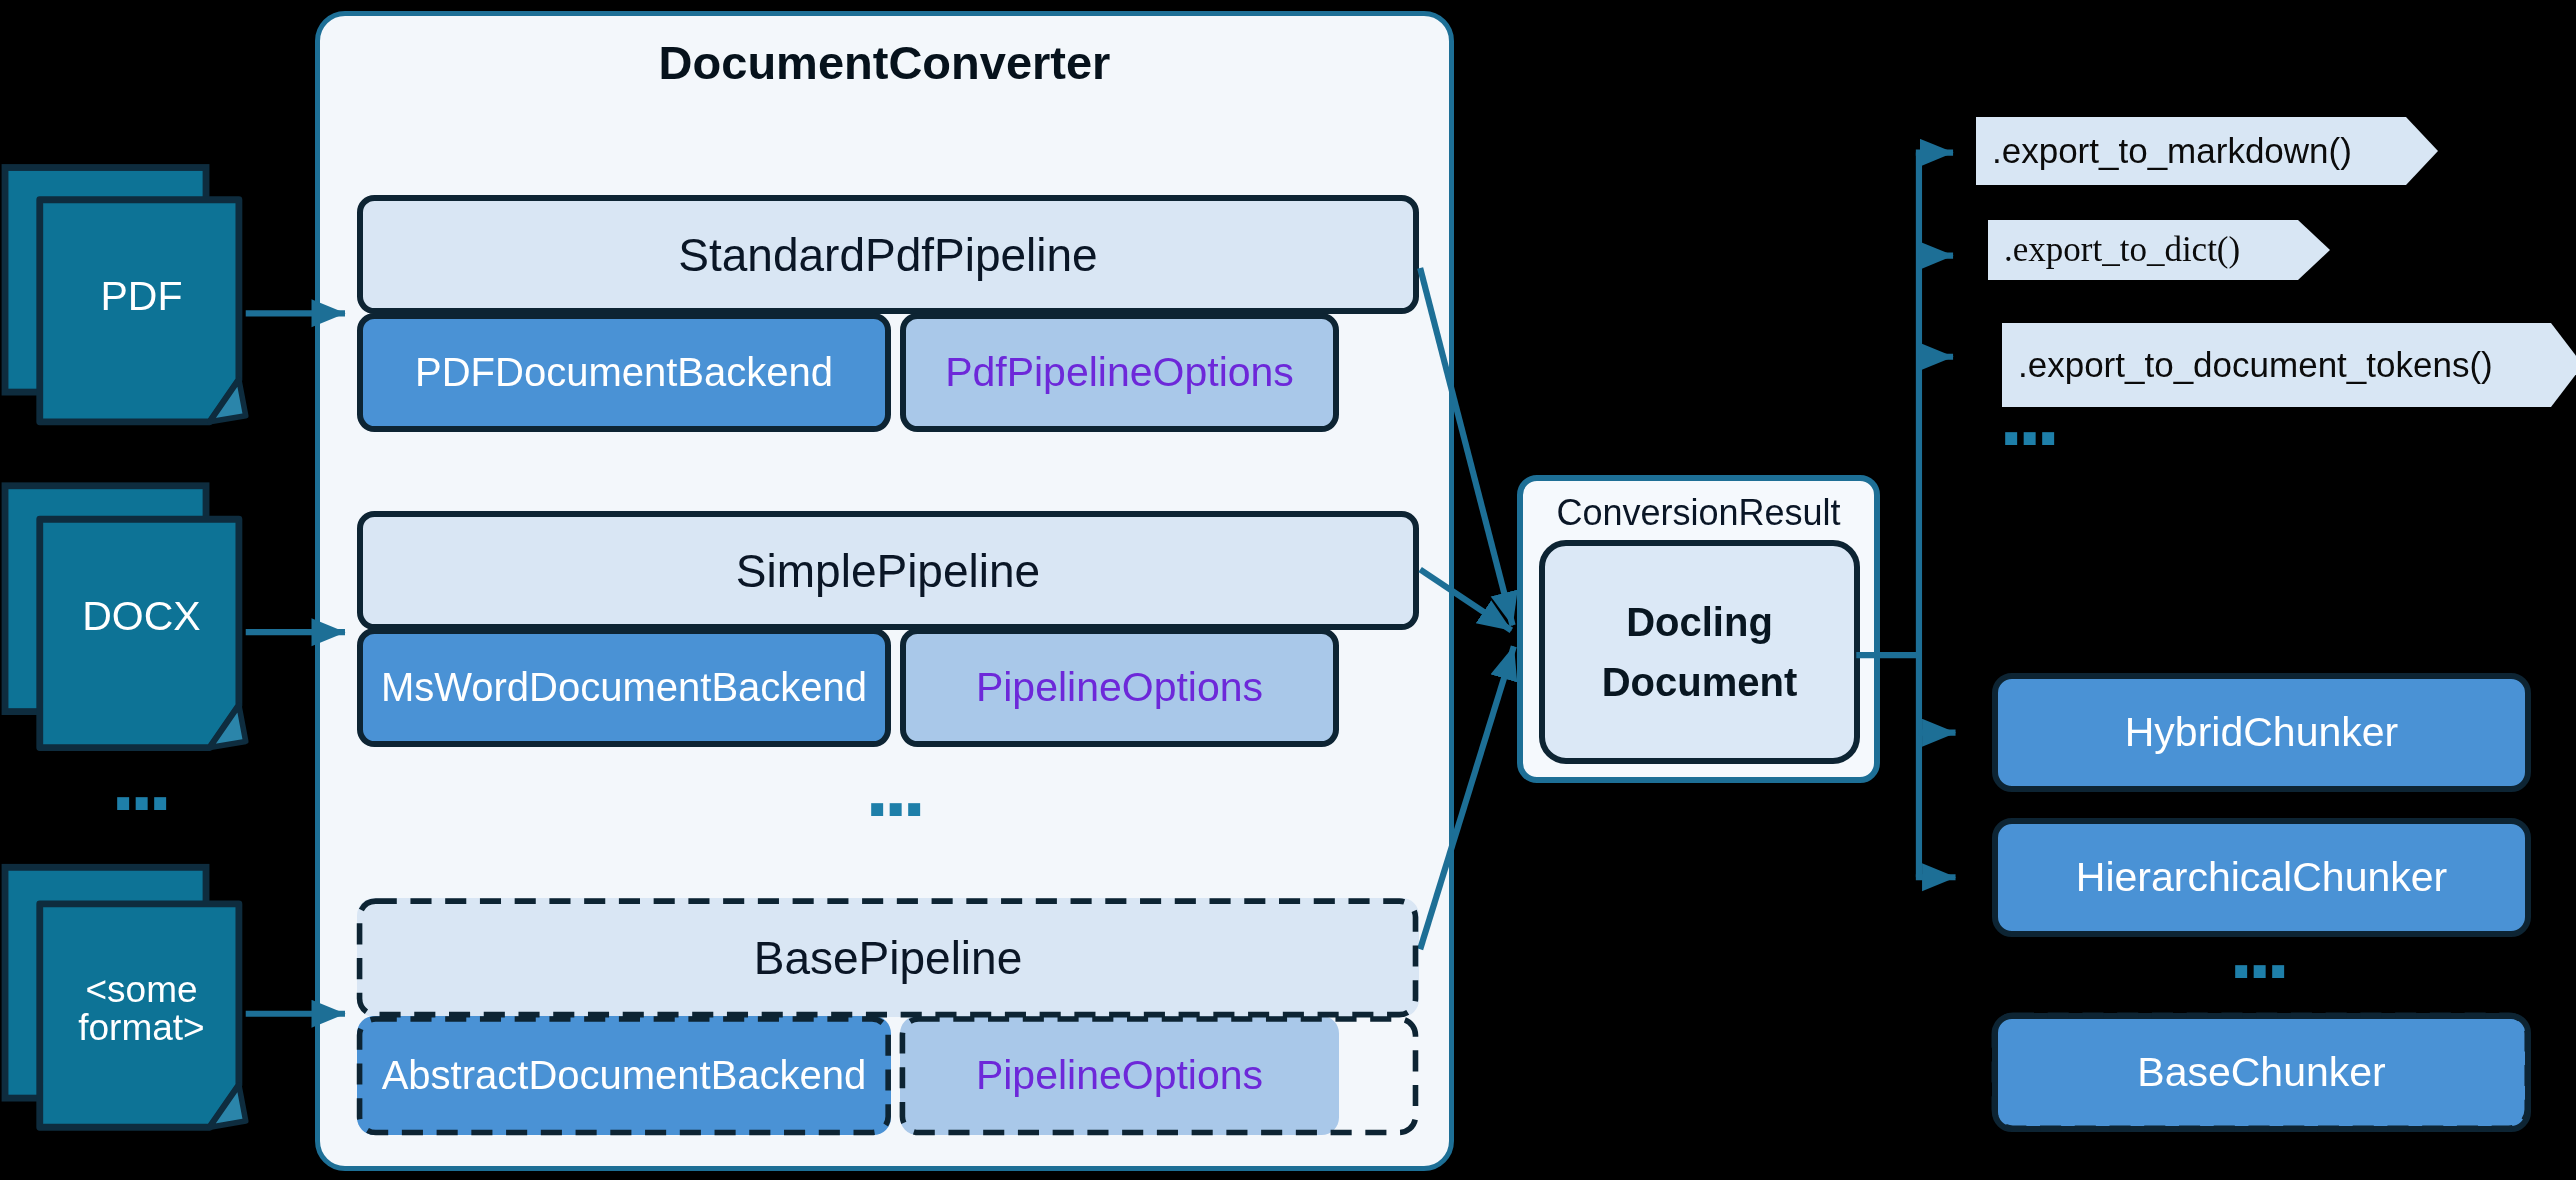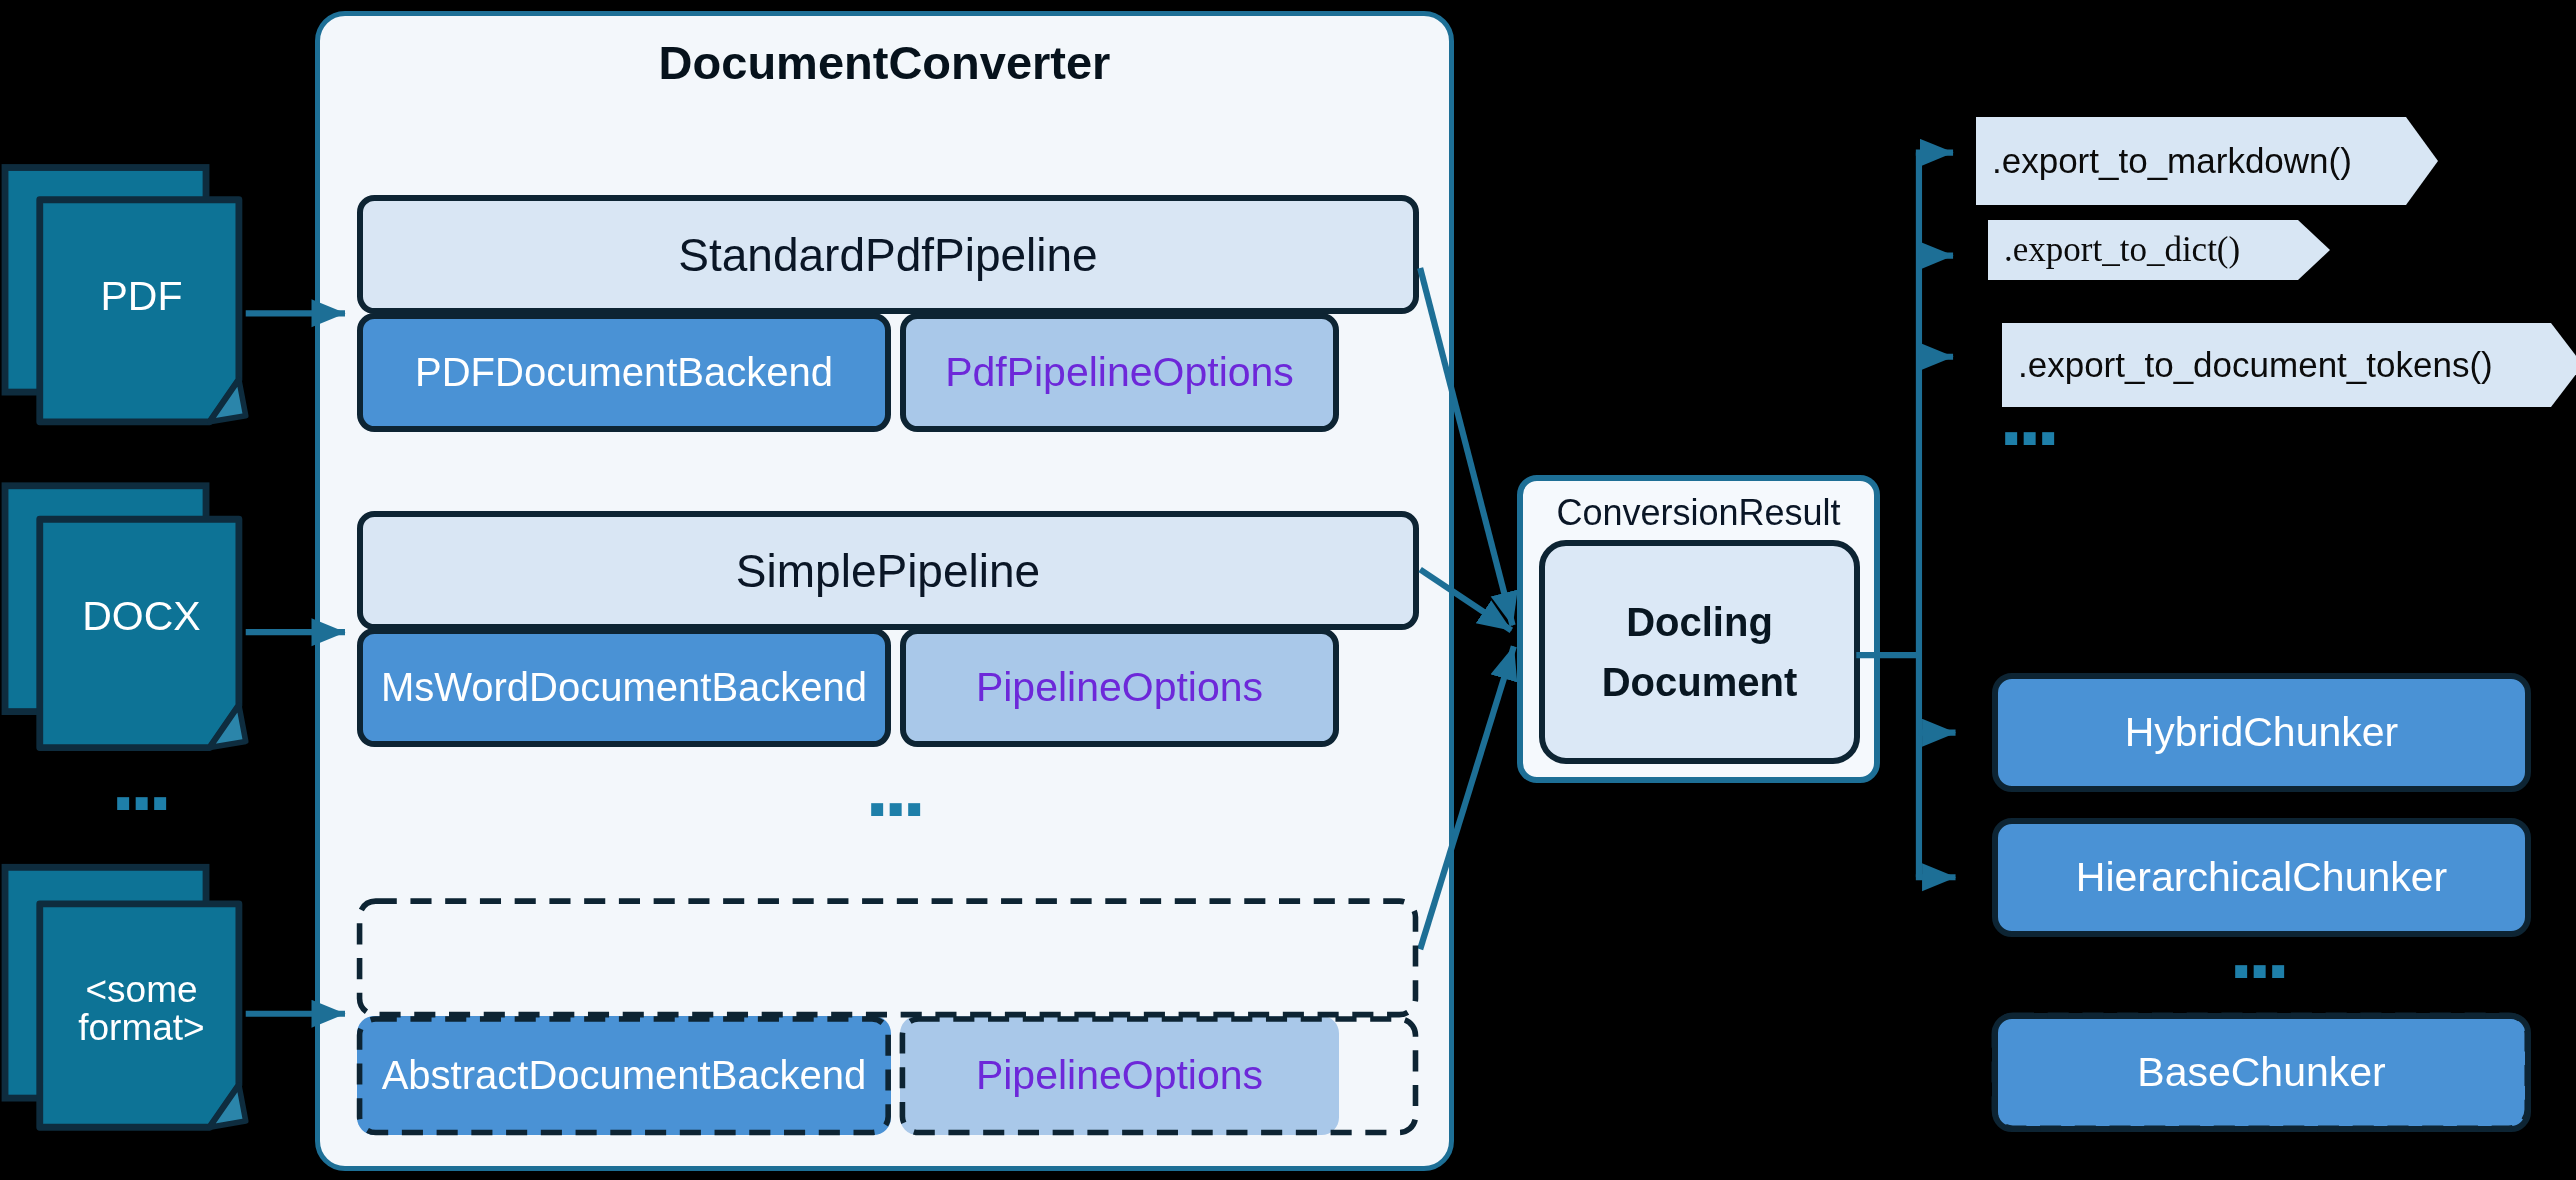--- a/index.html
+++ b/index.html
@@ -53,21 +53,21 @@
     background:#DBE8F6;border:6.8px solid #0D2433;border-radius:27px;
     font-size:40px;font-weight:bold;color:#081621;line-height:60px;z-index:3;
   }
 
   
   .tag{
     background:#D8E6F4;color:#0b0b0b;font-size:35px;
     display:flex;align-items:center;padding-left:16px;z-index:2;
     clip-path:polygon(0 0, calc(100% - 32px) 0, 100% 50%, calc(100% - 32px) 100%, 0 100%);
   }
-  .tag1{left:1976px;top:117px;width:462px;height:88px;}
+  .tag1{left:1976px;top:117px;width:462px;height:68px;}
   .tag2{left:1988px;top:220px;width:342px;height:60px;font-family:Liberation Serif, serif;}
   .tag3{left:1988px;top:323px;width:581px;height:84px;margin-left:14px;}
 
   
   .chunker{
     left:1992px;width:539px;height:119px;background:#4A92D5;
     border:6.2px solid #0D2433;border-radius:20px;
     font-size:41px;color:#FFFFFF;z-index:2;
   }
 
@@ -108,20 +108,23 @@
   <div class="abs center pheader" style="top:511px;">
     <span>SimplePipeline</span>
   </div>
   <div class="abs center pbackend" style="top:628px;">
     <span>MsWordDocumentBackend</span>
   </div>
   <div class="abs center poptions" style="top:628px;">
     <span>PipelineOptions</span>
   </div>
 
+  <div class="abs center pheader nodashborder" style="top:898px;">
+    <span>BasePipeline</span>
+  </div>
   <div class="abs center pbackend nodashborder" style="top:1016px;">
     <span>AbstractDocumentBackend</span>
   </div>
   <div class="abs center poptions nodashborder" style="top:1016px;">
     <span>PipelineOptions</span>
   </div>
 
   <div class="abs result-box"></div>
   <div class="abs center result-label">ConversionResult</div>
   <div class="abs center docling-box preline">Docling

